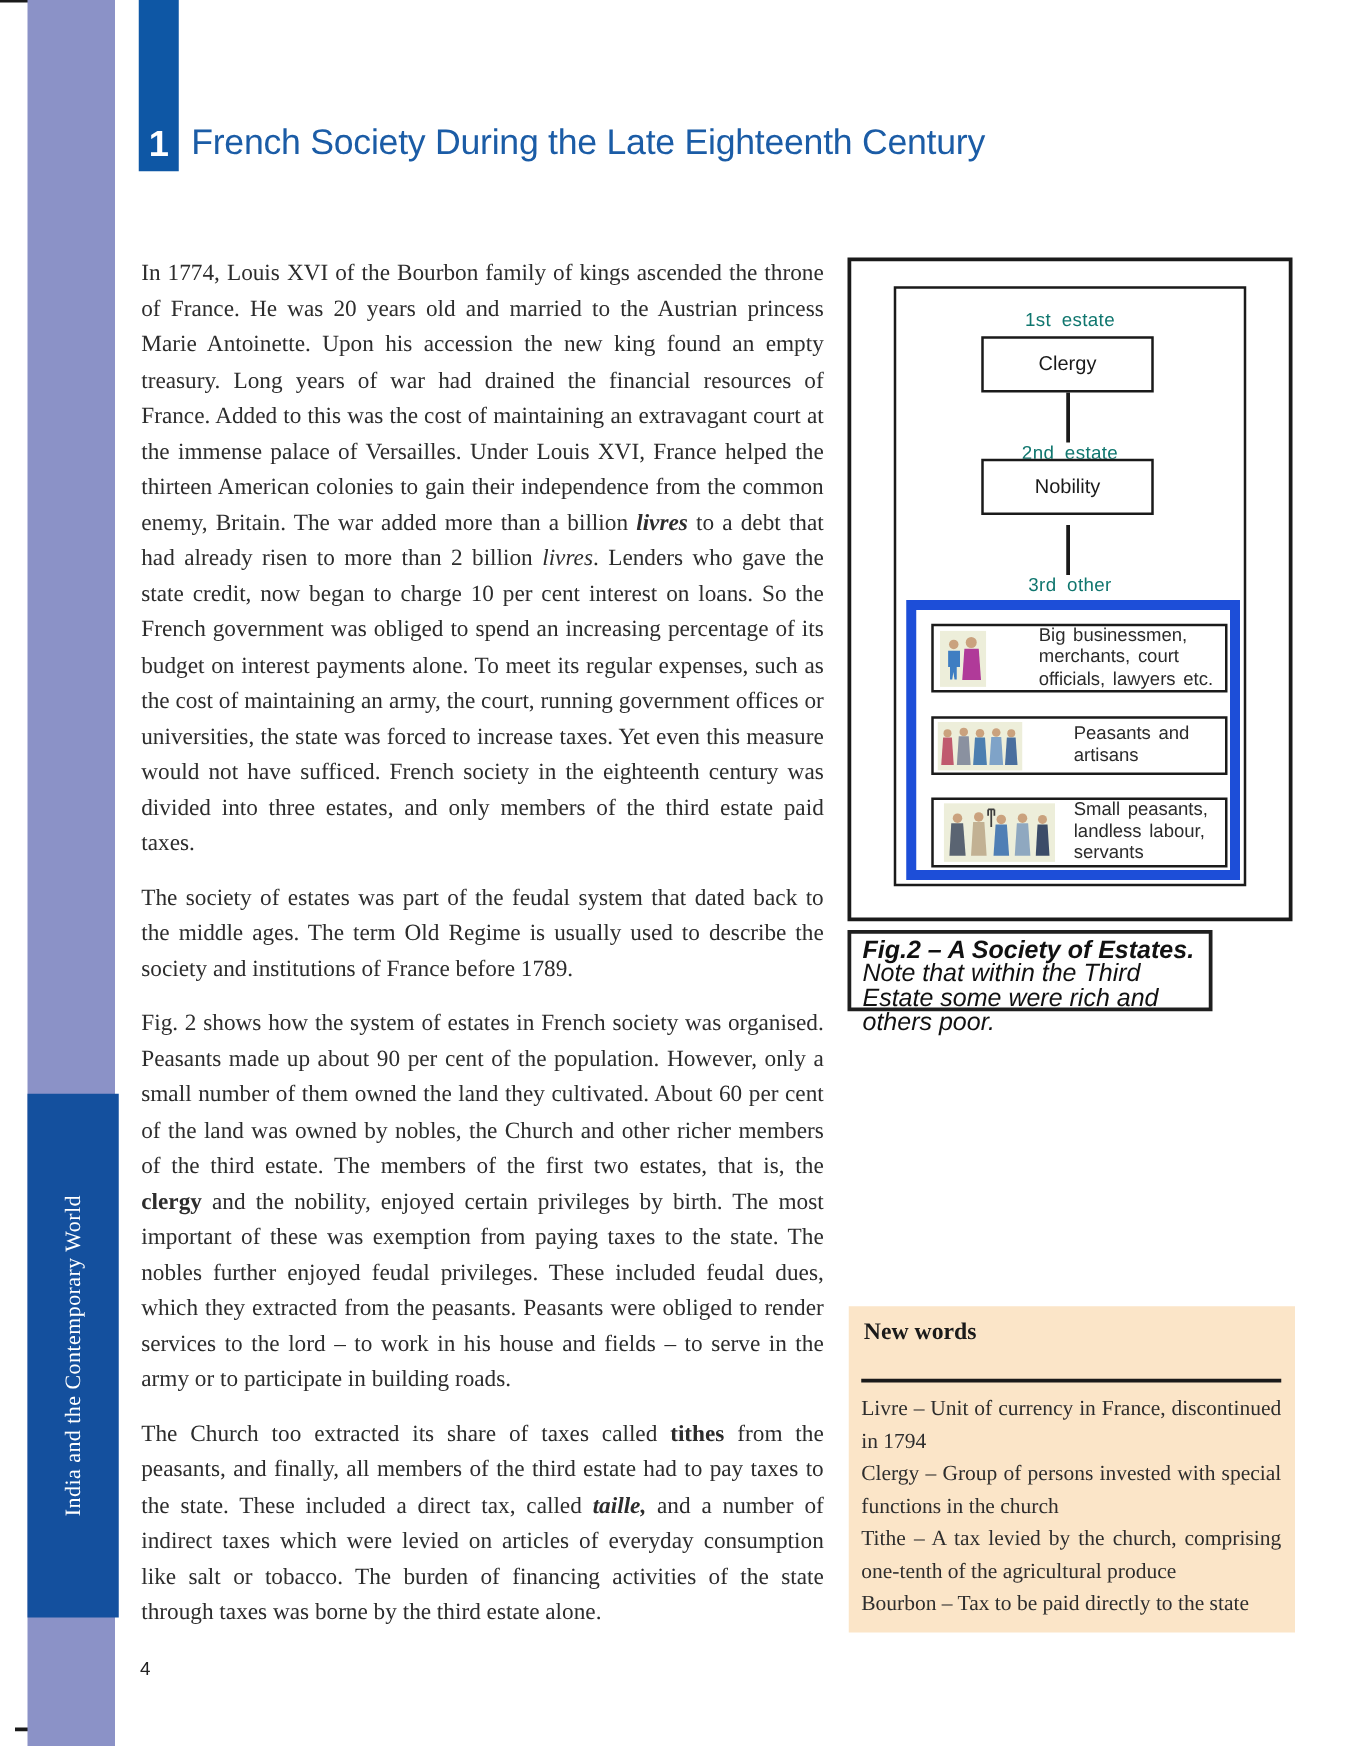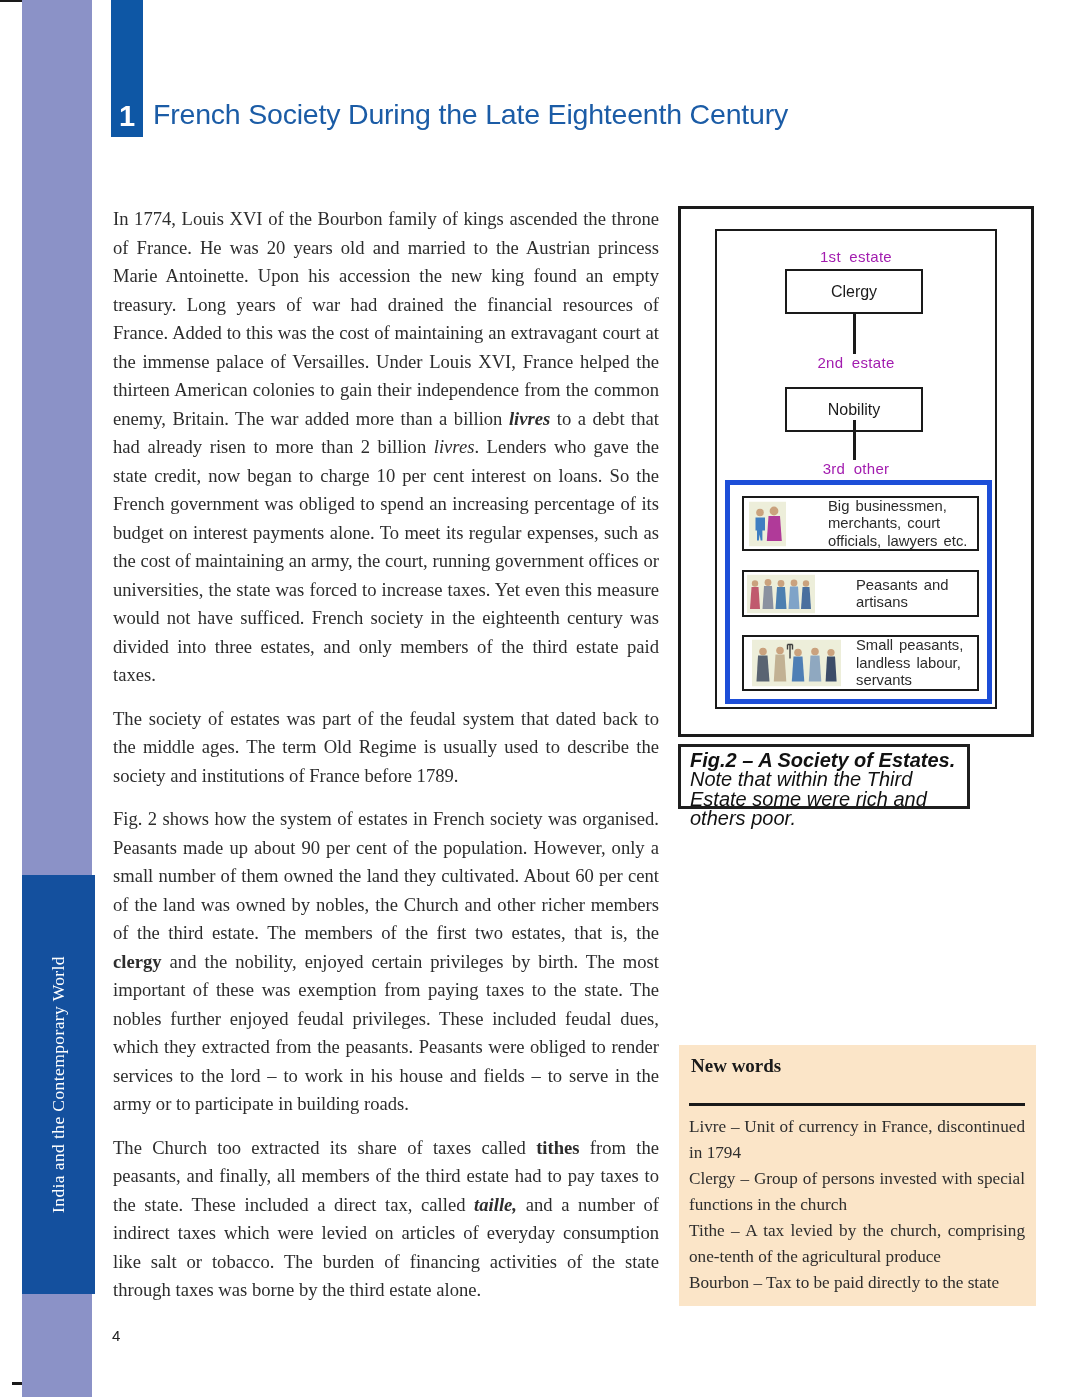--- a/index.html
+++ b/index.html
@@ -53,35 +53,35 @@
   .figure-box {
     position:absolute; left:678px; top:206px; width:356px; height:531px;
     border:3px solid #1a1a1a; background:#fff;
   }
   .figure-inner {
     position:absolute; left:34px; top:20px; width:282px; height:480px;
     border:2px solid #1a1a1a;
   }
   .estate-label {
     position:absolute; left:0; width:100%; text-align:center;
-    font-family:"Liberation Sans", sans-serif; font-size:15px; color:#a21caf;
+    font-family:"Liberation Sans", sans-serif; font-size:15px; color:#0f766e;
     word-spacing:4px; letter-spacing:0.3px;
   }
   .l1 { top:17px; } .l2 { top:123px; } .l3 { top:229px; }
   .node {
     position:absolute; left:68px; width:138px; height:45px; border:2px solid #1a1a1a;
     display:flex; align-items:center; justify-content:center;
     font-family:"Liberation Sans", sans-serif; font-size:16px; color:#1a1a1a; background:#fff;
   }
-  .clergy { top:38px; } .nobility { top:156px; }
+  .clergy { top:38px; } .nobility { top:136px; }
   .conn { position:absolute; left:136px; width:2.5px; background:#1a1a1a; }
   .c1 { top:83px; height:40px; } .c2 { top:189px; height:40px; }
   .third-box {
     position:absolute; left:8px; top:249px; width:267px; height:224px;
-    border:5px solid #1d4ed8;
+    border:8px solid #1d4ed8;
   }
   .t-row {
     position:absolute; left:12px; width:237px; border:2px solid #1a1a1a; background:#fff;
   }
   .r1 { top:11px; height:55px; } .r2 { top:85px; height:47px;padding-left:40px; } .r3 { top:150px; height:56px; }
   .ill { position:absolute; top:50%; transform:translateY(-50%); display:block; }
   .ill-1 { left:5px; width:37px; height:45px; }
   .ill-2 { left:3px; width:68px; height:39px; }
   .ill-3 { left:8px; width:89px; height:47px; }
   .row-text {

